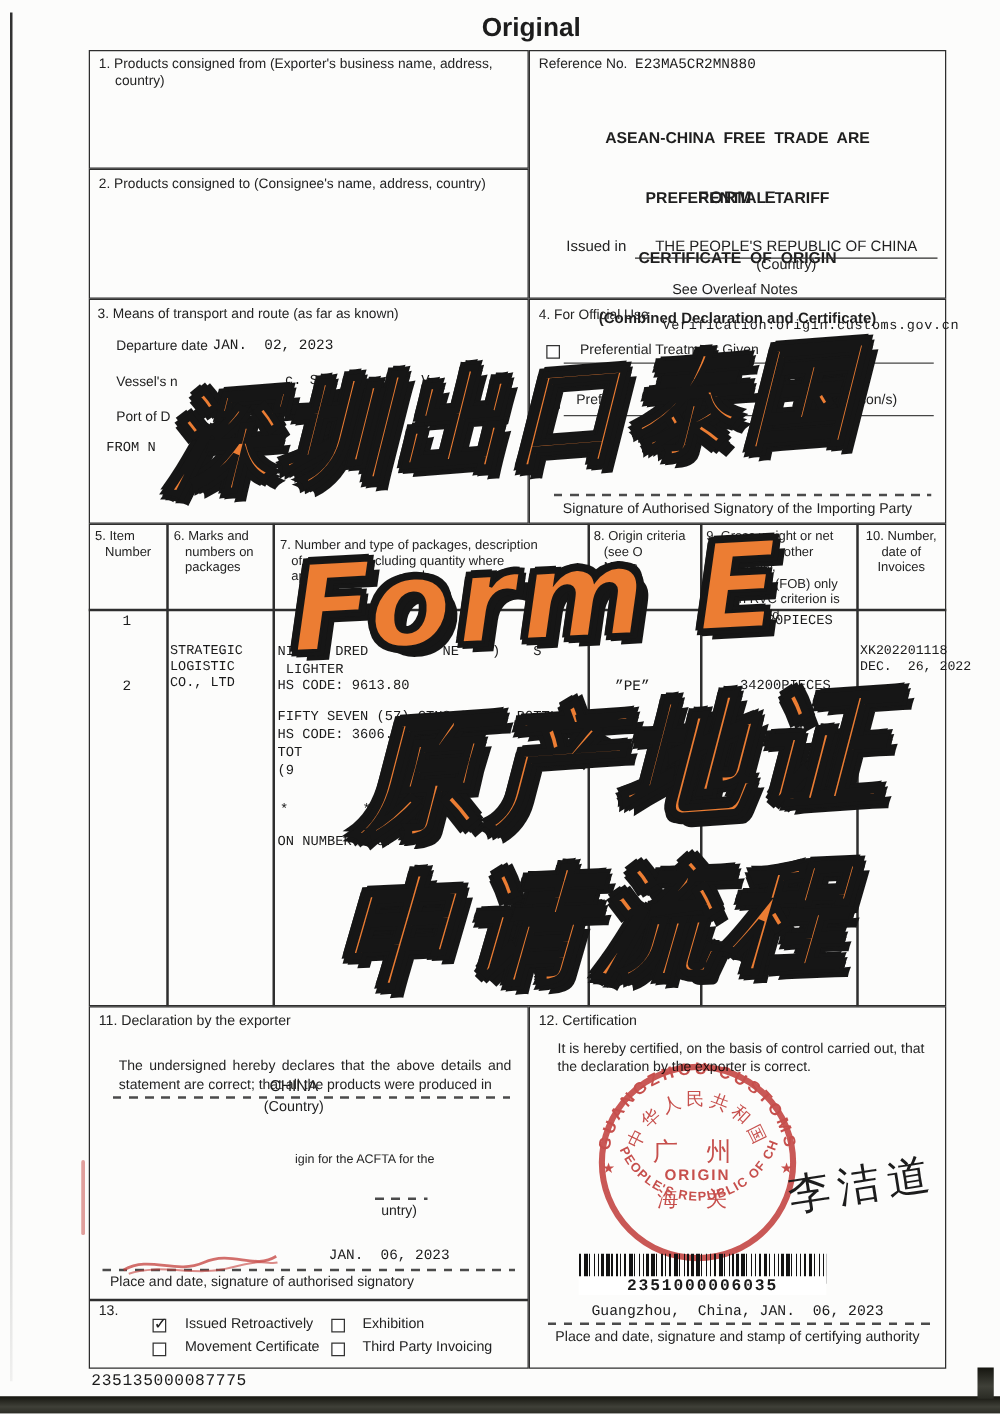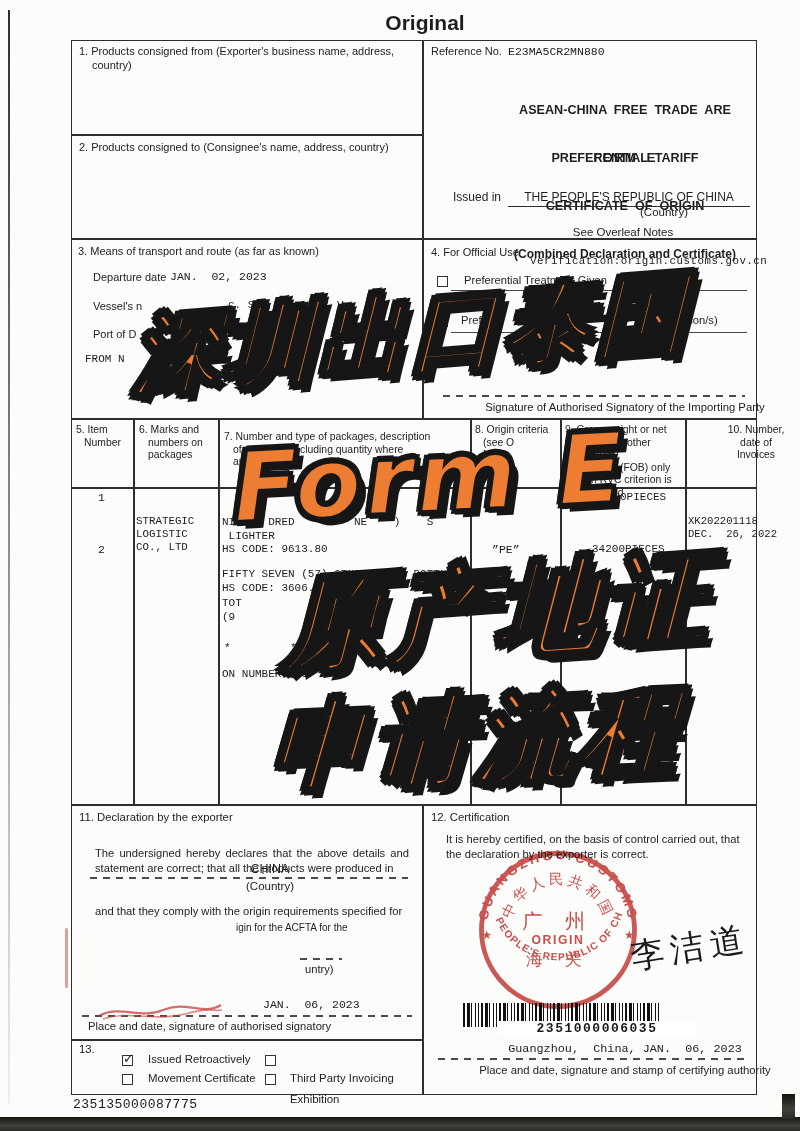--- a/index.html
+++ b/index.html
@@ -4,21 +4,21 @@
 <style>
   html,body{margin:0;padding:0;background:#fff;}
   .page{position:relative;width:800px;height:1131px;background:#fcfcfb;overflow:hidden;
         font-family:"Liberation Sans",sans-serif;color:#222;}
   .abs{position:absolute;}
   .bx{position:absolute;border:1.6px solid #2e2e2e;box-sizing:border-box;background:transparent;}
   .lbl{font-size:11px;line-height:13.5px;color:#232323;}
   .hang{padding-left:13px;text-indent:-13px;}
   .mono{font-family:"Liberation Mono","DejaVu Sans Mono",monospace;white-space:pre;color:#1b1b1b;}
   .pre{white-space:pre;}
-  .ctr{text-align:center;margin-left:35px;}
+  .ctr{text-align:center;}
   .b{font-weight:bold;}
   .dash{position:absolute;height:2px;background:repeating-linear-gradient(90deg,#4b4b4b 0 7px,transparent 7px 13px);}
   .uline{position:absolute;height:1.3px;background:#454545;}
   .cbx{position:absolute;width:11px;height:11px;border:1.4px solid #333;background:#fff;box-sizing:border-box;}
   .cbx .tick{position:absolute;left:0px;top:-5px;font-size:13px;color:#222;display:none;}
   .cbx.checked .tick{display:block;}
   .hdrcell{position:absolute;font-size:10.4px;line-height:12.5px;color:#232323;}
   .sticker{position:absolute;font-family:"DejaVu Sans","Liberation Sans",sans-serif;font-weight:900;
            font-style:italic;text-align:center;white-space:nowrap;line-height:1;color:#ec7d33;
            -webkit-text-stroke:2.5px #161616;
@@ -153,21 +153,20 @@
   <div class="abs mono" style="left:592px;top:543px;font-size:11px;">34200PIECES</div>
   <div class="abs mono" style="left:688px;top:489px;font-size:10.6px;line-height:13px;">
     <div>XK202201118</div><div>DEC.  26, 2022</div>
   </div>
 
   <div class="abs lbl" style="left:79px;top:811px;font-size:11.3px;">11. Declaration by the exporter</div>
   <div class="abs lbl" style="left:95px;top:832px;width:314px;font-size:11.2px;line-height:15px;text-align:justify;margin-top:14px;">The undersigned hereby declares that the above details and statement are correct; that all the products were produced in</div>
   <div class="abs ctr" style="left:85px;top:862px;width:300px;font-size:12.5px;color:#1d1d1d;">CHINA</div>
   <div class="dash" style="left:90px;top:877px;width:318px;"></div>
   <div class="abs ctr" style="left:85px;top:880px;width:300px;font-size:11.5px;">(Country)</div>
-  <div class="abs lbl" style="left:95px;top:905px;font-size:11.2px;">and that they comply with the origin requirements specified for</div>
   <div class="abs lbl" style="left:236px;top:921px;font-size:10px;">igin for the ACFTA for the</div>
   <div class="dash" style="left:300px;top:958px;width:42px;"></div>
   <div class="abs lbl" style="left:305px;top:963px;font-size:11.2px;">untry)</div>
   <div class="abs mono" style="left:263px;top:998px;font-size:11.5px;">JAN.  06, 2023</div>
   <div class="dash" style="left:82px;top:1015px;width:330px;"></div>
   <div class="abs lbl" style="left:88px;top:1020px;font-size:11.2px;">Place and date, signature of authorised signatory</div>
   <svg class="abs" style="left:95px;top:1000px;z-index:5;" width="130" height="22" viewBox="0 0 130 22">
     <path d="M4,16 C25,4 45,20 68,10 S108,16 126,5" fill="none" stroke="#c4403c" stroke-width="2.2" opacity="0.75"></path>
     <path d="M8,19 C35,10 60,22 90,14 S118,12 127,10" fill="none" stroke="#c4403c" stroke-width="1.6" opacity="0.6"></path>
   </svg>
@@ -208,21 +207,21 @@
   <div class="abs mono ctr" style="left:440px;top:1042px;width:300px;font-size:11.8px;">Guangzhou,  China, JAN.  06, 2023</div>
   <div class="dash" style="left:438px;top:1058px;width:308px;"></div>
   <div class="abs ctr" style="left:428px;top:1064px;width:324px;font-size:11.3px;">Place and date, signature and stamp of certifying authority</div>
 
   <div class="abs lbl" style="left:79px;top:1043px;font-size:11.3px;">13.</div>
   <span class="cbx cb13 checked" style="left:122px;top:1055px;">
       <span class="tick">✓</span>
     </span>
   <div class="abs lbl" style="left:148px;top:1053px;font-size:11.4px;">Issued Retroactively</div>
   <span class="cbx cb13" style="left:265px;top:1055px;"></span>
-  <div class="abs lbl" style="left:290px;top:1053px;font-size:11.4px;margin-top:40px;">Exhibition</div>
+  <div class="abs lbl" style="left:290px;top:1053px;font-size:11.4px;">Exhibition</div>
   <span class="cbx cb13" style="left:122px;top:1074px;"></span>
   <div class="abs lbl" style="left:148px;top:1072px;font-size:11.4px;">Movement Certificate</div>
   <span class="cbx cb13" style="left:265px;top:1074px;"></span>
   <div class="abs lbl" style="left:290px;top:1072px;font-size:11.4px;">Third Party Invoicing</div>
 
   <div class="abs mono" style="left:73px;top:1097px;font-size:13px;letter-spacing:.5px;">235135000087775</div>
 
   <div class="sticker" style="left: 84px; top: 290px; width: 655px; font-size: 88px; letter-spacing: 5px; transform: rotate(-4.5deg) skewX(-5deg); color: rgb(236, 125, 51);">深圳出口泰国</div>
   <div class="sticker" style="left: 205px; top: 430px; width: 450px; font-size: 96px; letter-spacing: 4px; transform: rotate(-3deg); color: rgb(236, 125, 51);">Form E</div>
   <div class="sticker" style="left: 238px; top: 560px; width: 520px; font-size: 102px; letter-spacing: 6px; transform: rotate(-4deg) skewX(-5deg); color: rgb(236, 125, 51);">原产地证</div>

